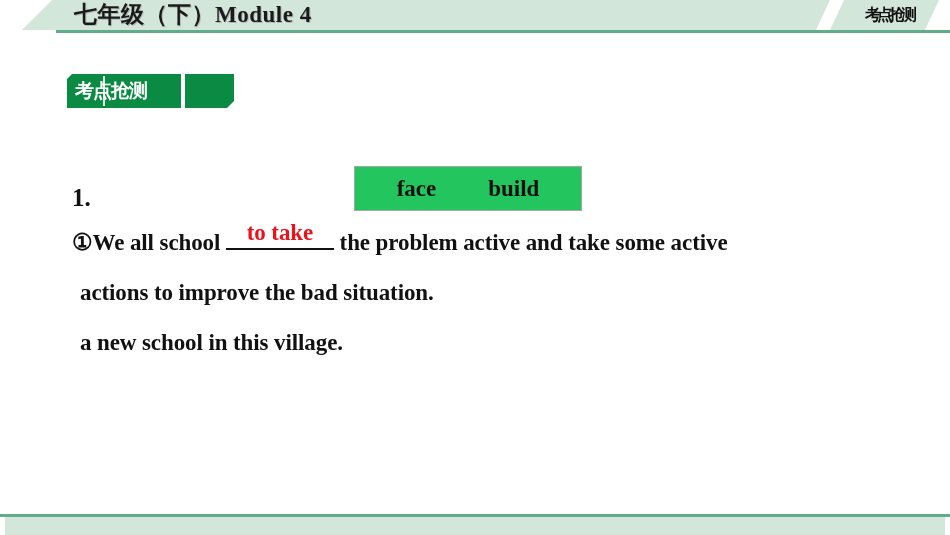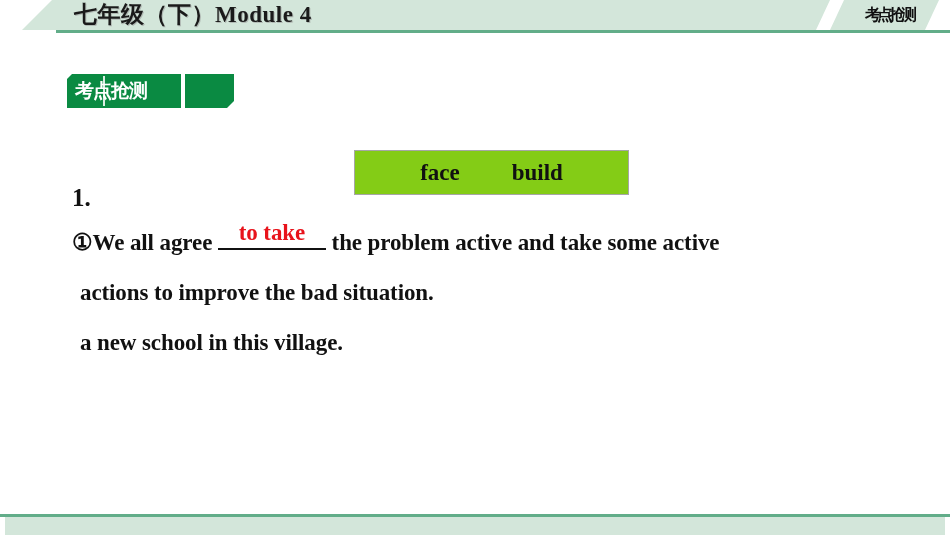--- a/index.html
+++ b/index.html
@@ -147,25 +147,25 @@
     top: 2px;
     width: 2px;
     height: 30px;
     background: rgba(255,255,255,0.85);
   }
 
   
   .wordbox {
     position: absolute;
     left: 354px;
-    top: 150px;
-    width: 275px;
+    top: 166px;
+    width: 228px;
     height: 45px;
     border: 1px solid #a6a6a6;
-    background: #84cc16;
+    background: #22c55e;
     box-sizing: border-box;
   }
   .wordbox-inner {
     display: flex;
     align-items: center;
     justify-content: center;
     gap: 52px;
     width: 100%;
     height: 100%;
   }
@@ -273,21 +273,21 @@
     <span class="wordbox-word">face</span>
     <span class="wordbox-word">build</span>
   </div>
 </div>
 
 <div class="content">
 
   <div class="q-number">1.</div>
 
   <div class="line">
-    <span class="circled">①</span><span>We all agree </span><span class="blank blank-1"><span class="answer">to take</span></span><span>  the problem active and take some active</span>
+    <span class="circled">①</span><span>We all school </span><span class="blank blank-1"><span class="answer">to take</span></span><span>  the problem active and take some active</span>
   </div>
   <div class="line indent">actions to improve the bad situation.</div>
 
   <div class="line indent">a new school in this village.</div>
 
 </div>
 
 <div class="footer-rule"></div>
 <div class="footer-band"></div>
 

